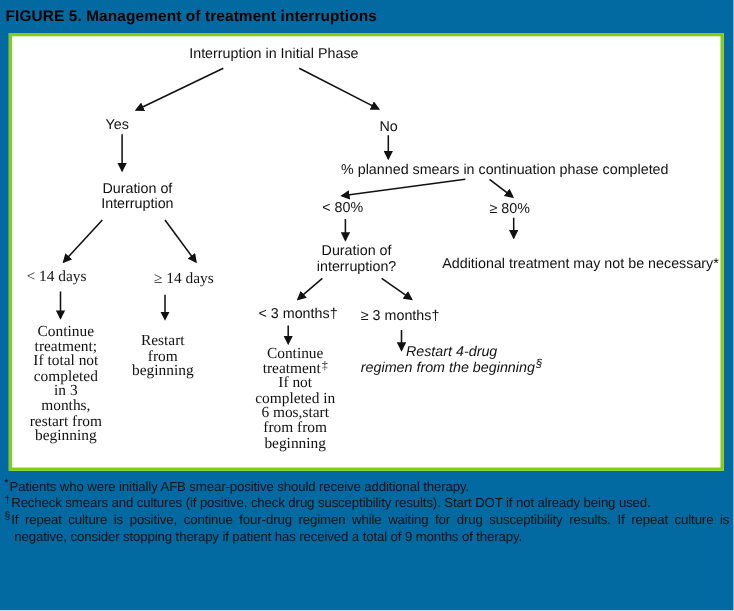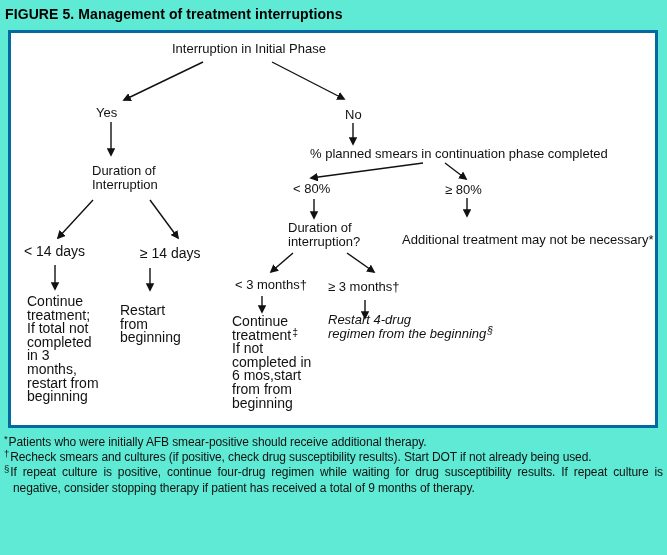--- a/index.html
+++ b/index.html
@@ -1,59 +1,60 @@
 <!DOCTYPE html>
 <html><head>
 <meta charset="utf-8">
 <style>
   html, body { margin:0; padding:0; background:#ffffff; }
   #page {
     position: relative;
     width: 667px;
     height: 555px;
-    background: #5eead4;
+    background: #0369a1;
     color: #000000;
     font-family: "Liberation Sans", sans-serif;
     overflow: hidden;
   }
   .figure-title {
     position: absolute;
     left: 5px;
     top: 6px;
     font-size: 14px;
     font-weight: bold;
     letter-spacing: 0.1px;
     white-space: nowrap;
   }
   .chart-box {
     position: absolute;
     left: 8px;
     top: 30px;
     width: 650px;
     height: 398px;
-    border: 3px solid #0369a1;
+    border: 3px solid #84cc16;
     box-sizing: border-box;
     background: #ffffff;
+    text-align: center;
   }
   .edges {
     position: absolute;
     left: 0;
     top: 0;
     width: 644px;
     height: 392px;
   }
   .edges line { stroke: #111111; stroke-width: 1.4; }
   .node {
     position: absolute;
     font-size: 13px;
     line-height: 13.6px;
     white-space: pre-line;
     color: #111111;
   }
-  .node.f14 { font-size: 14px; }
+  .node.f14 { font-size: 14px; font-family: Liberation Serif, serif; }
   sup.mark {
     font-size: 10.5px;
     line-height: 0;
     vertical-align: 4px;
     margin-left: 1px;
   }
   .footnotes {
     position: absolute;
     left: 4px;
     top: 435px;

